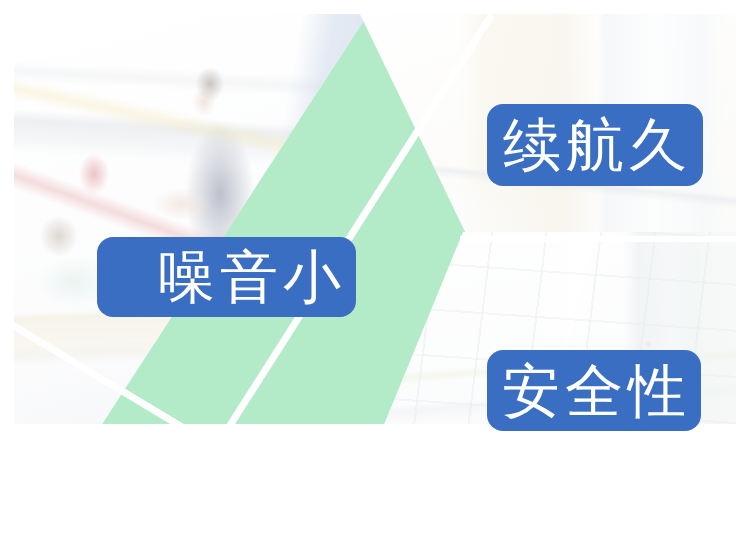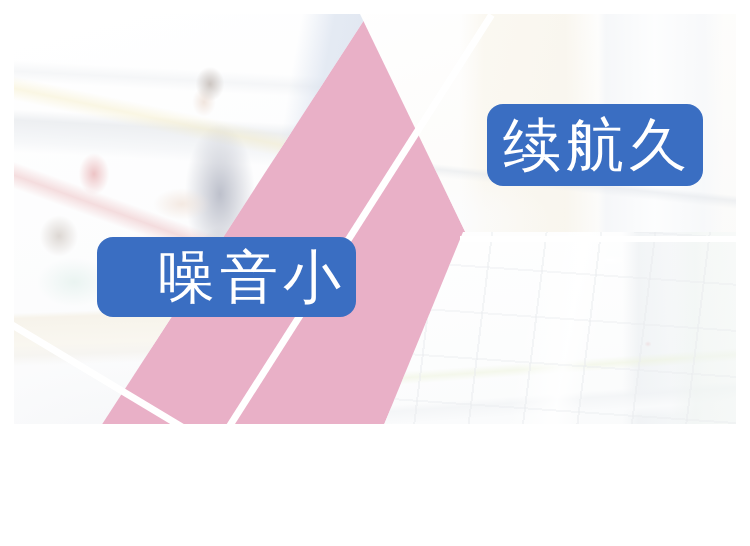--- a/index.html
+++ b/index.html
@@ -2,21 +2,21 @@
 <html><head>
 <meta charset="utf-8">
 <style>
   html,body{margin:0;padding:0;background:#ffffff;}
   body{font-family:"Liberation Sans","DejaVu Sans",sans-serif;}
 
   #stage{
     position:relative;
     width:750px;height:438px;
     overflow:hidden;
-    background:#be185d;
+    background:#22c55e;
   }
 
   
   .collage{position:absolute;inset:0;}
 
   .panel{position:absolute;overflow:hidden;}
 
   
   #panel-left{
     left:14px;top:14px;width:462px;height:518px;
@@ -194,14 +194,15 @@
 
   <div class="frame" id="frame-top"></div>
   <div class="frame" id="frame-bottom"></div>
   <div class="frame" id="frame-left"></div>
   <div class="frame" id="frame-right"></div>
 
   <div class="badge" id="badge-battery">续航久</div>
 
   <div class="badge" id="badge-noise">噪音小</div>
 
+  <div class="badge" id="badge-safety">安全性</div>
 
 </div>
 
 </body></html>

